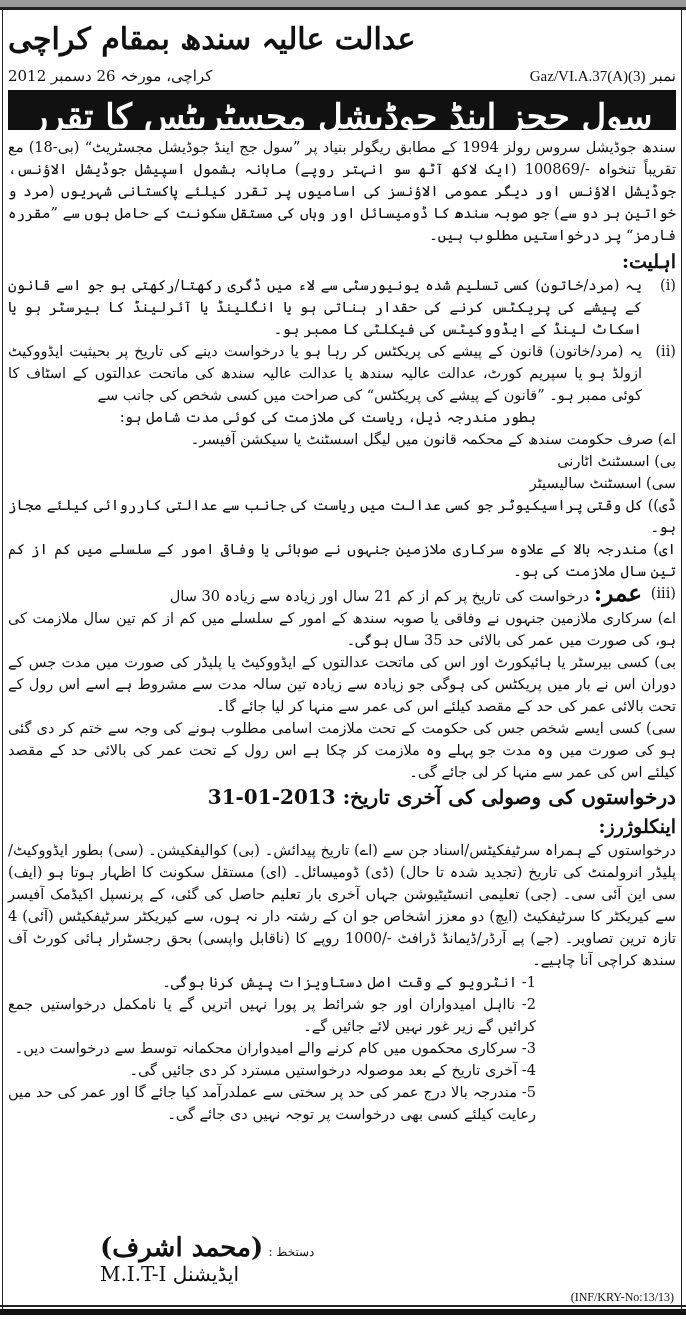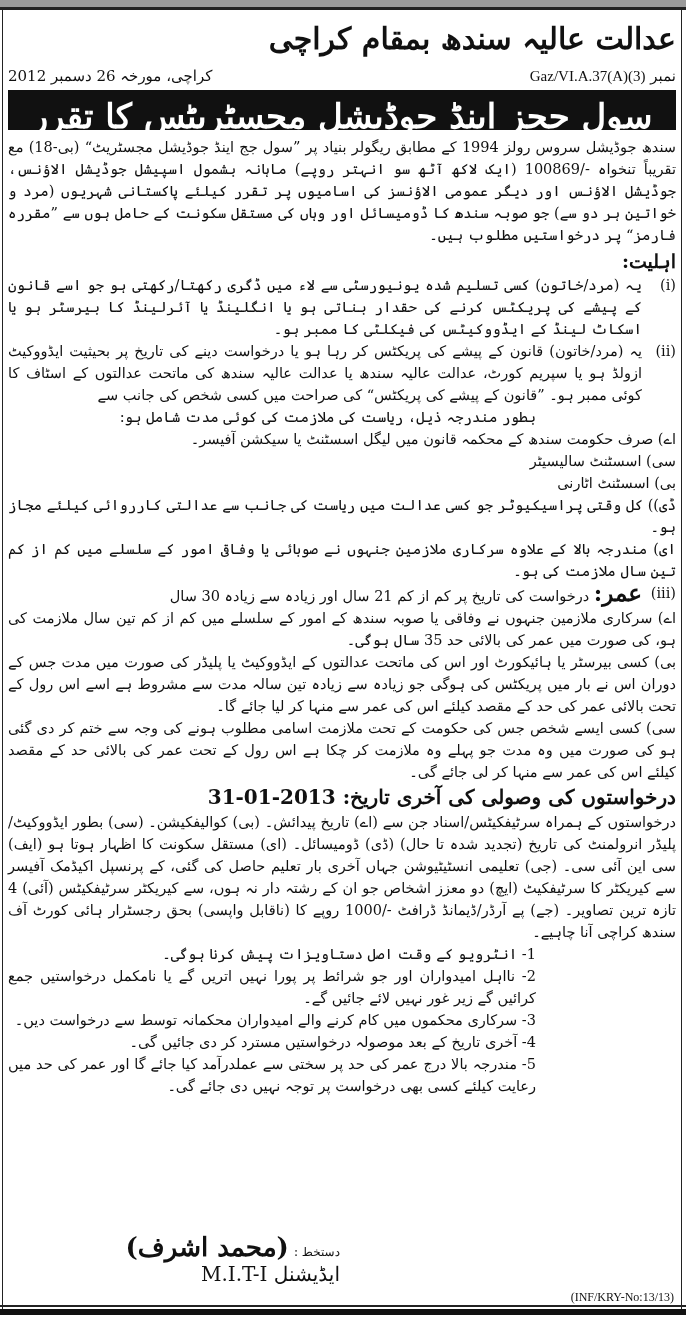--- a/index.html
+++ b/index.html
@@ -6,35 +6,35 @@
     body { width: 686px; height: 1328px; overflow: hidden; position: relative;
            font-family: "DejaVu Serif", serif; color: #111; }
     .top-rule { position: absolute; left: 0; top: 0; width: 686px; height: 10px;
                 background: #9a9a9a; border-bottom: 3px solid #222; box-sizing: border-box; }
     .frame { position: absolute; left: 2px; top: 10px; width: 680px; height: 1303px;
              border-left: 1.5px solid #222; border-right: 1.5px solid #222; box-sizing: border-box; }
     .bottom-rule { position: absolute; left: 0; top: 1305px; width: 686px; height: 12px; }
     .bottom-rule .l1 { height: 2px; background: #222; margin-bottom: 2px; }
     .bottom-rule .l2 { height: 6px; background: #111; }
     .content { position: absolute; left: 8px; top: 12px; width: 668px; direction: rtl; }
-    .court-title { text-align: right; font-size: 30px; font-weight: bold; margin: 6px 0 4px; line-height: 42px; }
+    .court-title { text-align: left; font-size: 30px; font-weight: bold; margin: 6px 0 4px; line-height: 42px; }
     .meta-row { display: flex; justify-content: space-between; font-size: 15px; height: 24px; align-items: center; }
     .meta-row .num { direction: rtl; }
     .meta-row .date { direction: rtl; }
     .banner { background: #111; color: #fff; text-align: center; font-size: 34px; font-weight: bold;
               height: 40px; line-height: 52px; margin: 2px 0 6px; }
     p, .line { margin: 0; font-size: 14.5px; line-height: 22px; text-align: justify; }
     .heading { font-size: 19px; font-weight: bold; line-height: 26px; margin-top: 2px; }
     .item { display: flex; align-items: flex-start; }
     .item .marker { width: 34px; flex: 0 0 34px; font-size: 14.5px; line-height: 22px; text-align: right; direction: ltr; }
     .item .body { flex: 1; }
     .indent { padding-right: 140px; }
     .deadline { font-size: 20px; font-weight: bold; line-height: 28px; }
     .note-list { padding-right: 140px; }
-    .sig { position: absolute; left: 100px; top: 1232px; direction: rtl; text-align: right; width: 240px; }
+    .sig { position: absolute; left: 100px; top: 1232px; direction: rtl; text-align: left; width: 240px; }
     .sig .label { font-size: 12px; }
     .sig .name { font-size: 26px; font-weight: bold; }
     .sig .title { font-size: 20px; display: block; }
     .ref { position: absolute; right: 12px; top: 1290px; font-size: 12px; direction: ltr; font-family: "Liberation Serif", serif; }
     .age-label { font-weight: bold; font-size: 23px; }
   </style>
 </head>
 <body>
 
 <div class="top-rule"></div>
@@ -61,42 +61,43 @@
     <span class="marker">(i)</span>
     <span class="body line">یہ (مرد/خاتون) کسی تسلیم شدہ یونیورسٹی سے لاء میں ڈگری رکھتا/رکھتی ہو جو اسے قانون کے پیشے کی پریکٹس کرنے کی حقدار بناتی ہو یا انگلینڈ یا آئرلینڈ کا بیرسٹر ہو یا اسکاٹ لینڈ کے ایڈووکیٹس کی فیکلٹی کا ممبر ہو۔</span>
   </div>
   <div class="item">
     <span class="marker">(ii)</span>
     <span class="body line">یہ (مرد/خاتون) قانون کے پیشے کی پریکٹس کر رہا ہو یا درخواست دینے کی تاریخ پر بحیثیت ایڈووکیٹ ازولڈ ہو یا سپریم کورٹ، عدالت عالیہ سندھ یا عدالت عالیہ سندھ کی ماتحت عدالتوں کے اسٹاف کا کوئی ممبر ہو۔ ”قانون کے پیشے کی پریکٹس“ کی صراحت میں کسی شخص کی جانب سے</span>
   </div>
 
   <div class="line indent">بطور مندرجہ ذیل، ریاست کی ملازمت کی کوئی مدت شامل ہو:</div>
   <div class="line">اے) صرف حکومت سندھ کے محکمہ قانون میں لیگل اسسٹنٹ یا سیکشن آفیسر۔</div>
+  <div class="line">بی)  اسسٹنٹ اٹارنی</div>
   <div class="line">سی)  اسسٹنٹ سالیسیٹر</div>
-  <div class="line">بی)  اسسٹنٹ اٹارنی</div>
   <div class="line">ڈی)) کل وقتی پراسیکیوٹر جو کسی عدالت میں ریاست کی جانب سے عدالتی کارروائی کیلئے مجاز ہو۔</div>
   <div class="line">ای)  مندرجہ بالا کے علاوہ سرکاری ملازمین جنہوں نے صوبائی یا وفاقی امور کے سلسلے میں کم از کم تین سال ملازمت کی ہو۔</div>
 
   <div class="item">
     <span class="marker">(iii)</span>
     <span class="body line">
       <span class="age-label">عمر:</span>
       <span>درخواست کی تاریخ پر کم از کم 21 سال اور زیادہ سے زیادہ 30 سال</span>
     </span>
   </div>
   <div class="line">اے) سرکاری ملازمین جنہوں نے وفاقی یا صوبہ سندھ کے امور کے سلسلے میں کم از کم تین سال ملازمت کی ہو، کی صورت میں عمر کی بالائی حد 35 سال ہوگی۔</div>
   <div class="line">بی)  کسی بیرسٹر یا ہائیکورٹ اور اس کی ماتحت عدالتوں کے ایڈووکیٹ یا پلیڈر کی صورت میں مدت جس کے دوران اس نے بار میں پریکٹس کی ہوگی جو زیادہ سے زیادہ تین سالہ مدت سے مشروط ہے اسے اس رول کے تحت بالائی عمر کی حد کے مقصد کیلئے اس کی عمر سے منہا کر لیا جائے گا۔</div>
   <div class="line">سی)  کسی ایسے شخص جس کی حکومت کے تحت ملازمت اسامی مطلوب ہونے کی وجہ سے ختم کر دی گئی ہو کی صورت میں وہ مدت جو پہلے وہ ملازمت کر چکا ہے اس رول کے تحت عمر کی بالائی حد کے مقصد کیلئے اس کی عمر سے منہا کر لی جائے گی۔</div>
 
   <div class="deadline">
     <span>درخواستوں کی وصولی کی آخری تاریخ:</span>
     <span style="direction:ltr;unicode-bidi:embed;">31-01-2013</span>
   </div>
 
 
+  <div class="heading">اینکلوژرز:</div>
   <p>درخواستوں کے ہمراہ سرٹیفکیٹس/اسناد جن سے (اے) تاریخ پیدائش۔ (بی) کوالیفکیشن۔ (سی) بطور ایڈووکیٹ/پلیڈر انرولمنٹ کی تاریخ (تجدید شدہ تا حال) (ڈی) ڈومیسائل۔ (ای) مستقل سکونت کا اظہار ہوتا ہو (ایف) سی این آئی سی۔ (جی) تعلیمی انسٹیٹیوشن جہاں آخری بار تعلیم حاصل کی گئی، کے پرنسپل اکیڈمک آفیسر سے کیریکٹر کا سرٹیفکیٹ (ایچ) دو معزز اشخاص جو ان کے رشتہ دار نہ ہوں، سے کیریکٹر سرٹیفکیٹس (آئی) 4 تازہ ترین تصاویر۔ (جے) پے آرڈر/ڈیمانڈ ڈرافٹ -/1000 روپے کا (ناقابل واپسی) بحق رجسٹرار ہائی کورٹ آف سندھ کراچی آنا چاہیے۔</p>
 
   <div class="note-list">
     <div class="line">1- انٹرویو کے وقت اصل دستاویزات پیش کرنا ہوگی۔</div>
     <div class="line">2- نااہل امیدواران اور جو شرائط پر پورا نہیں اتریں گے یا نامکمل درخواستیں جمع کرائیں گے زیر غور نہیں لائے جائیں گے۔</div>
     <div class="line">3- سرکاری محکموں میں کام کرنے والے امیدواران محکمانہ توسط سے درخواست دیں۔</div>
     <div class="line">4- آخری تاریخ کے بعد موصولہ درخواستیں مسترد کر دی جائیں گی۔</div>
     <div class="line">5- مندرجہ بالا درج عمر کی حد پر سختی سے عملدرآمد کیا جائے گا اور عمر کی حد میں رعایت کیلئے کسی بھی درخواست پر توجہ نہیں دی جائے گی۔</div>
   </div>
 </div>

